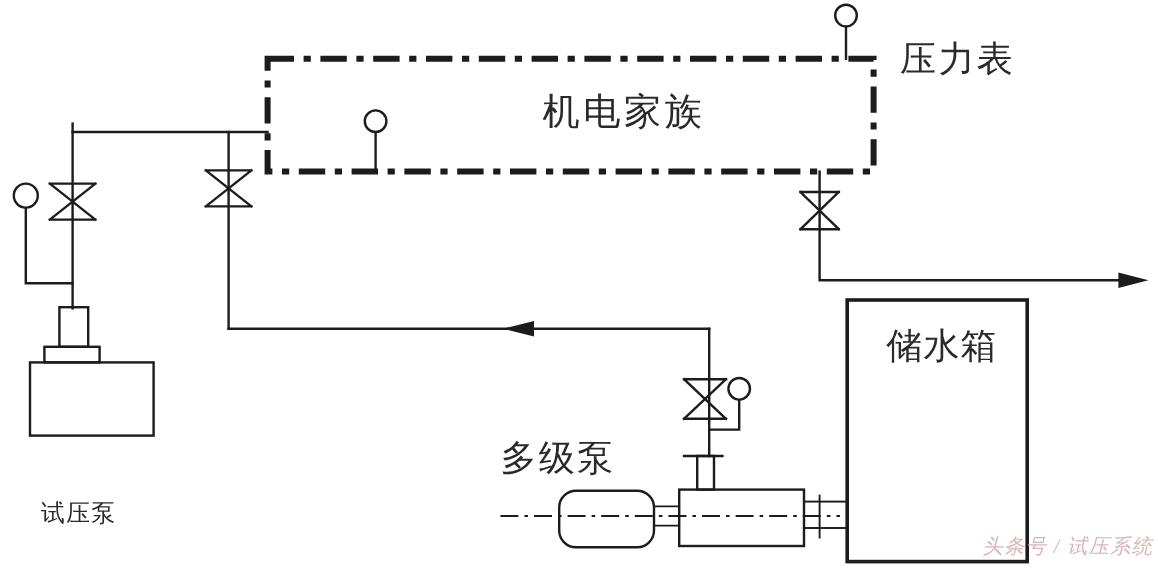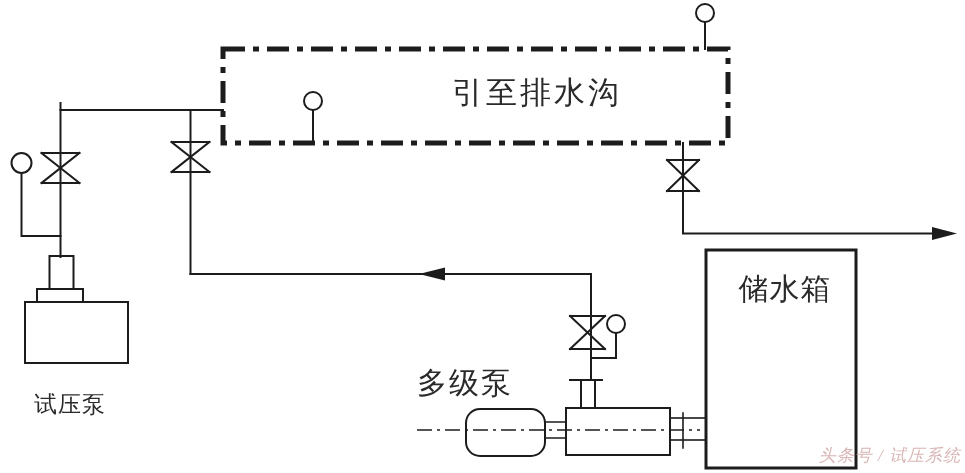--- a/index.html
+++ b/index.html
@@ -21,21 +21,21 @@
   .cl{stroke:var(--line);stroke-width:1.6;fill:none;stroke-dasharray:15 5 3 5;}
   .arrow{fill:var(--line);stroke:none;}
   .gauge{stroke:var(--line);stroke-width:2;fill:var(--bg);}
   .lbl{
     position:absolute;color:var(--text);font-size:30px;line-height:1.1;
     letter-spacing:2px;white-space:nowrap;
   }
   .lbl-system{left:452px;top:76px;font-size:31px;letter-spacing:3px;}
   .lbl-gauge{left:750px;top:33px;}
   .lbl-drain{left:747px;top:182px;font-size:29px;letter-spacing:1px;}
-  .lbl-testpump{left:34px;top:392px;font-size:23px;letter-spacing:1px;}
+  .lbl-testpump{left:34px;top:417px;font-size:20px;letter-spacing:1px;}
   .lbl-multistage{left:417px;top:369px;font-family:Liberation Mono, monospace;}
   .lbl-tank{left:706px;top:272px;width:158px;text-align:center;letter-spacing:1px;}
   .watermark{
     position:absolute;right:4px;top:444px;font-size:17px;font-style:italic;
     color:var(--watermark);letter-spacing:1px;white-space:nowrap;
   }
 </style>
 </head>
 <body>
 
@@ -117,22 +117,23 @@
       <path class="ln thin" d="M545 422 H566 M545 438 H566"></path>
       <rect class="ln" x="566" y="408" width="104" height="47"></rect>
       <rect class="ln thin" x="670" y="418" width="36" height="22"></rect>
       <path class="ln thin" d="M683 413 V448"></path>
       <path class="cl" d="M417 430 H700"></path>
     </g>
 
     <rect class="tank" x="706" y="250" width="150" height="218"></rect>
   </svg>
 
-  <div class="lbl lbl-system">引至排水沟</div>
+  <div class="lbl lbl-system">机电家族</div>
 
+  <div class="lbl lbl-gauge">压力表</div>
 
 
   <div class="lbl lbl-testpump">试压泵</div>
 
   <div class="lbl lbl-multistage">多级泵</div>
 
   <div class="lbl lbl-tank">储水箱</div>
 
   <div class="watermark">头条号 / 试压系统</div>
 </div>

